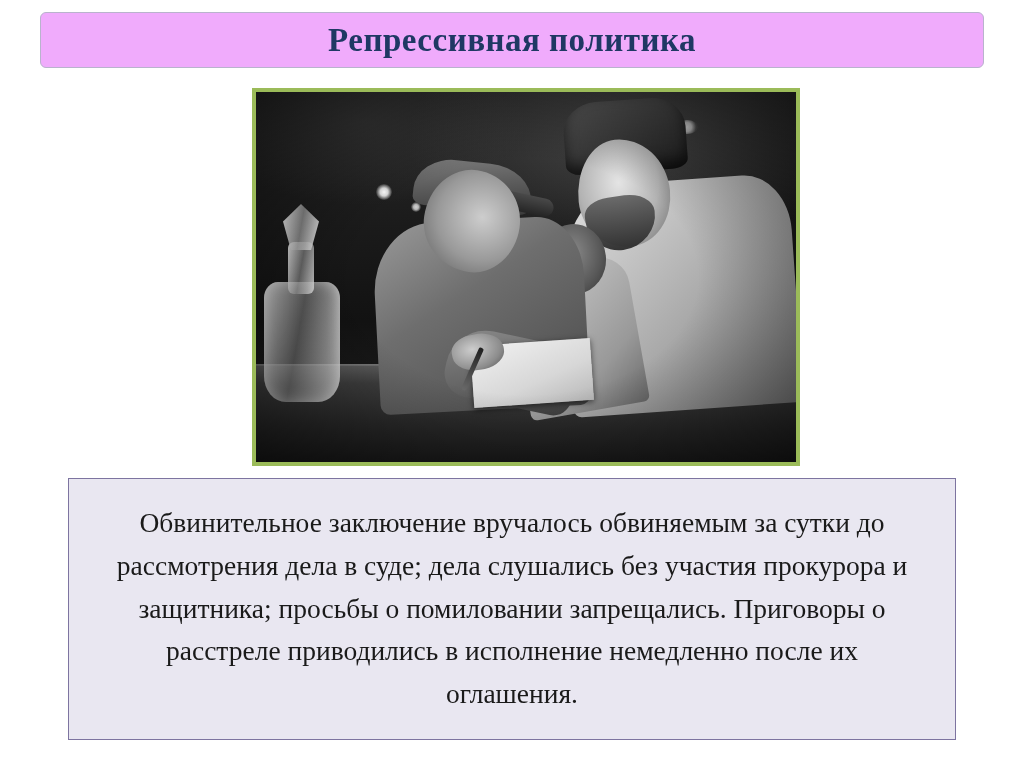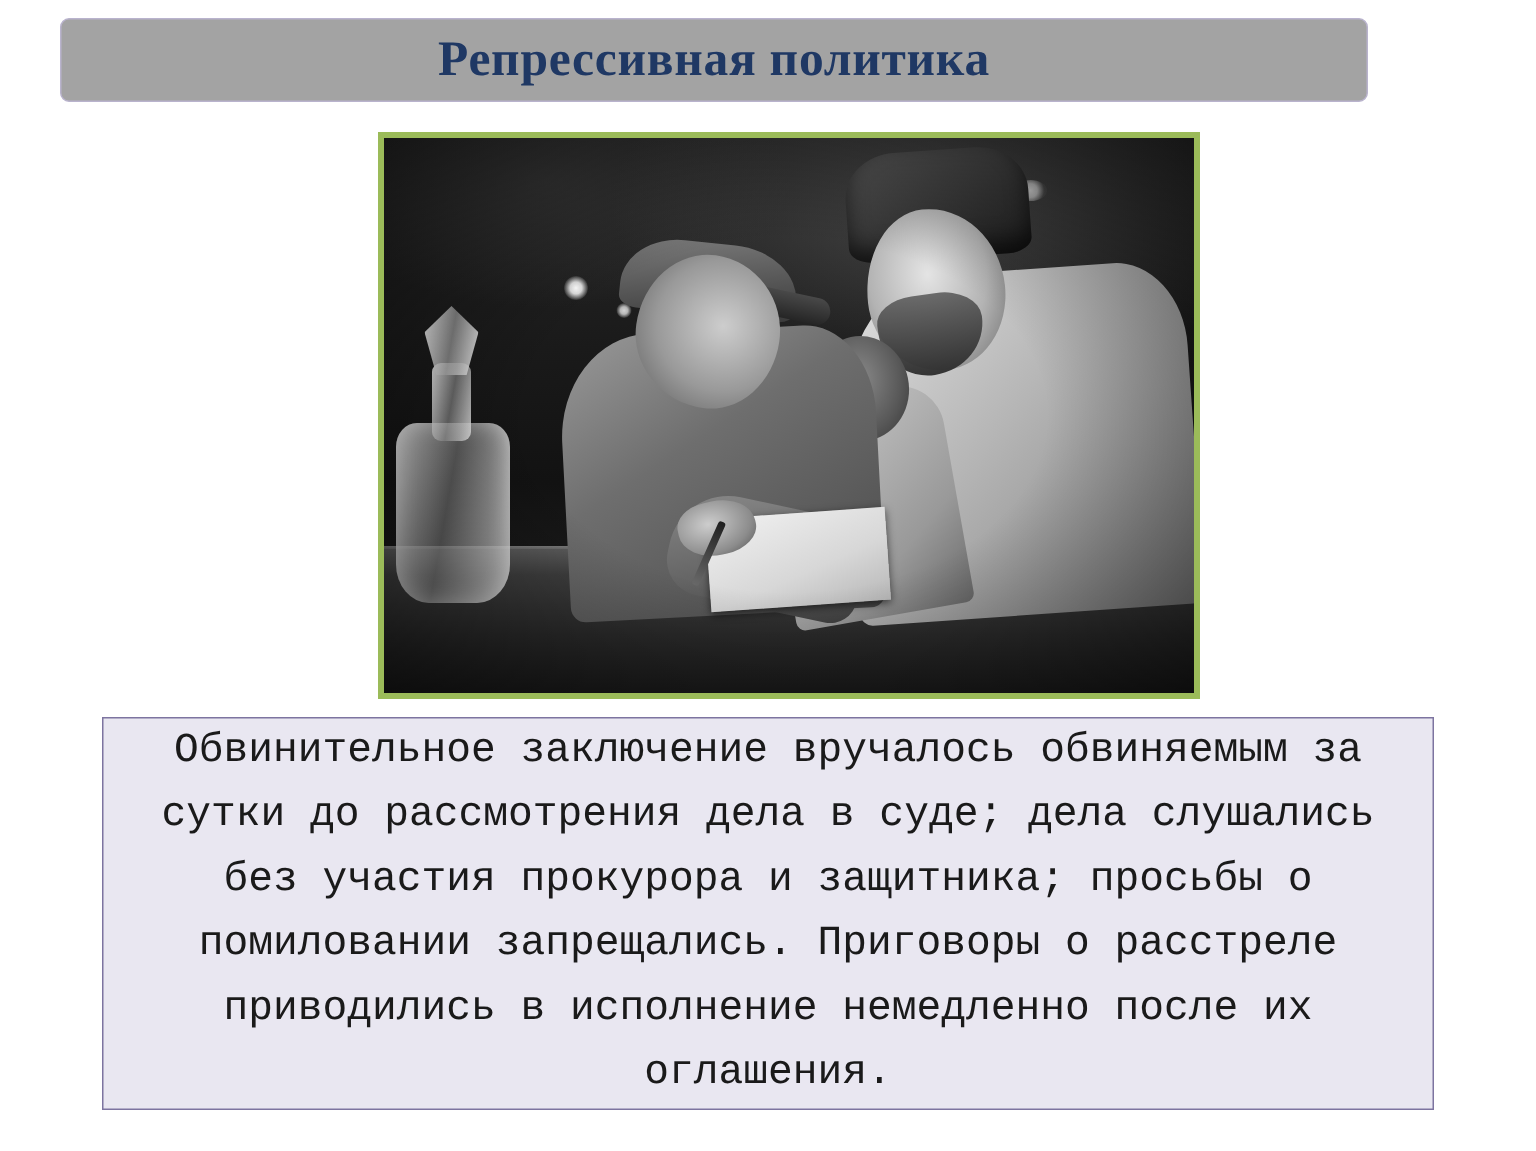--- a/index.html
+++ b/index.html
@@ -19,23 +19,23 @@
     position: absolute;
     inset: 0;
     background: #ffffff;
   }
 
   
   .title-box {
     position: absolute;
     left: 40px;
     top: 12px;
-    width: 872px;
+    width: 944px;
     height: 56px;
-    background: #a3a3a3;
+    background: #f0abfc;
     border: 1px solid #b9b3cd;
     border-radius: 6px;
     box-sizing: border-box;
     display: flex;
     align-items: center;
     justify-content: center;
   }
   .title-text {
     font-family: "Liberation Serif", serif;
     font-size: 33px;
@@ -290,21 +290,21 @@
     height: 262px;
     background: #e9e7f1;
     border: 1px solid #7d74a0;
     box-sizing: border-box;
     display: flex;
     align-items: center;
     justify-content: center;
     padding: 10px 36px;
   }
   .body-text {
-    font-family: Liberation Mono, monospace;
+    font-family: Liberation Serif, serif;
     font-size: 27.5px;
     line-height: 1.56;
     color: #1a1a1a;
     text-align: center;
     margin: 0;
   }
 </style>
 </head>
 <body>
 

